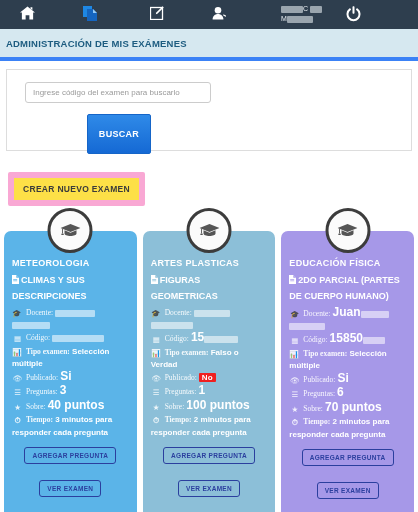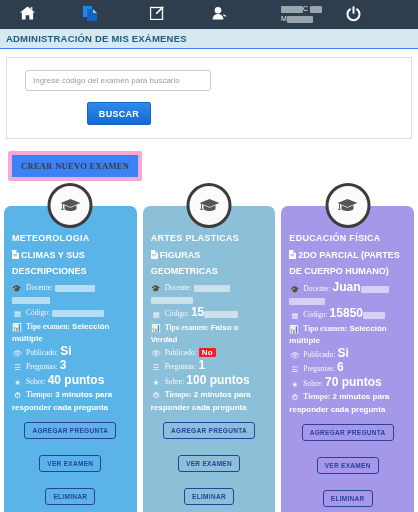--- a/index.html
+++ b/index.html
@@ -48,37 +48,37 @@
     height: 7px;
     vertical-align: middle;
   }
   .rd-a { width: 22px; }
   .rd-b { width: 12px; margin-left: 2px; }
   .rd-c { width: 26px; }
   .nav-userinfo .ch { color:#e8edf1; font-size:7px; }
 
   
   .titlebar {
-    height: 20px;
+    height: 32px;
     background: #D6E8F0;
-    border-bottom: 1px solid #3b82f6;
+    border-bottom: 4px solid #3b82f6;
     display: flex;
     align-items: center;
     padding-left: 6px;
   }
   .titlebar h1 {
     font-size: 9.5px;
     font-weight: bold;
     color: #1D5C80;
     letter-spacing: .2px;
   }
 
   
   .search-panel {
-    margin: 8px 6px 0 6px;
+    margin: 8px 6px 9px 6px;
     border: 1px solid #dddddd;
     background: #fff;
     height: 82px;
     padding: 12px 0 0 18px;
   }
   .search-input {
     width: 186px;
     height: 21px;
     border: 1px solid #cccccc;
     border-radius: 3px;
@@ -86,46 +86,46 @@
     color: #333;
     padding: 0 7px;
     font-family: "Liberation Sans", sans-serif;
     outline: none;
     display: block;
   }
   .search-input::placeholder { color: #9a9a9a; }
   .btn-buscar {
     margin-top: 11px;
     margin-left: 62px;
-    width: 64px; height: 23px;
+    width: 64px; height: 40px;
     border: 1px solid #1565c8;
     border-radius: 2px;
     background: linear-gradient(to bottom, #2f8ae8 0%, #1569d4 100%);
     color: #fff;
     font-size: 9px;
     font-weight: bold;
     letter-spacing: .3px;
     cursor: pointer;
     font-family: "Liberation Sans", sans-serif;
     display: block;
   }
 
   
   .btn-crear {
     margin: 12px 0 0 8px;
     padding: 6px 9px;
-    background: #3b82f6;
-    border: 4px solid #f9a8d4;
+    background: #fde047;
+    border: 6px solid #f9a8d4;
     border-radius: 2px;
     font-size: 8.5px;
     font-weight: bold;
     color: #3b3b3b;
     letter-spacing: .3px;
     cursor: pointer;
-    font-family: Liberation Serif, serif;
+    font-family: Liberation Sans, sans-serif;
   }
 
   
   .cards {
     display: flex;
     margin-top: 25px;
     padding: 0 4px;
     gap: 6px;
     align-items: flex-start;
   }

